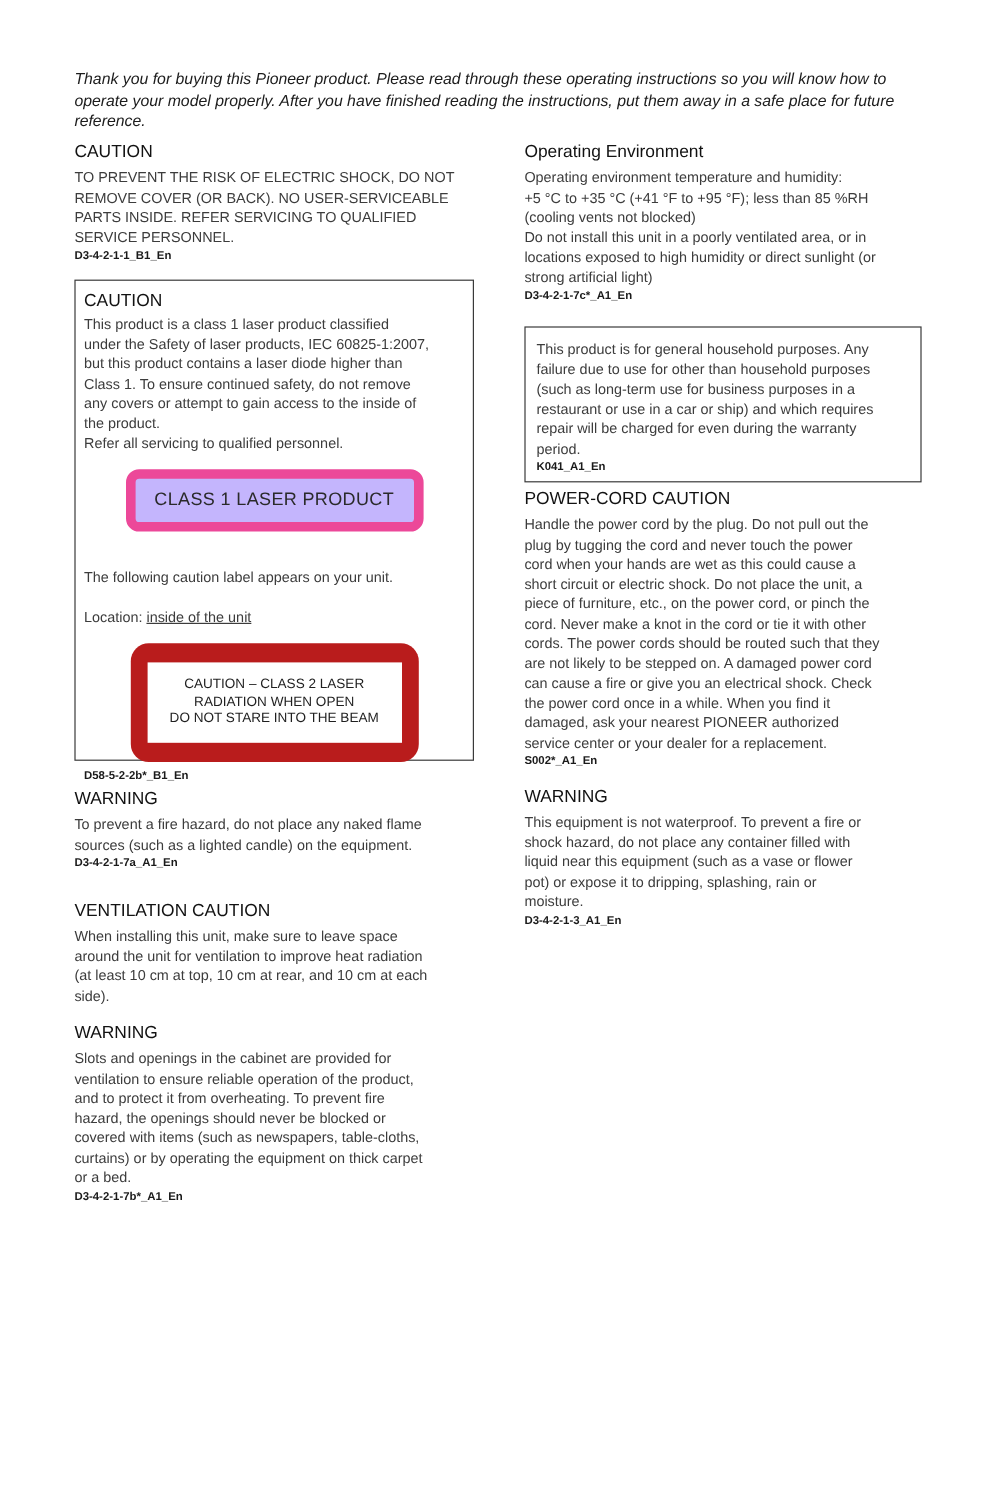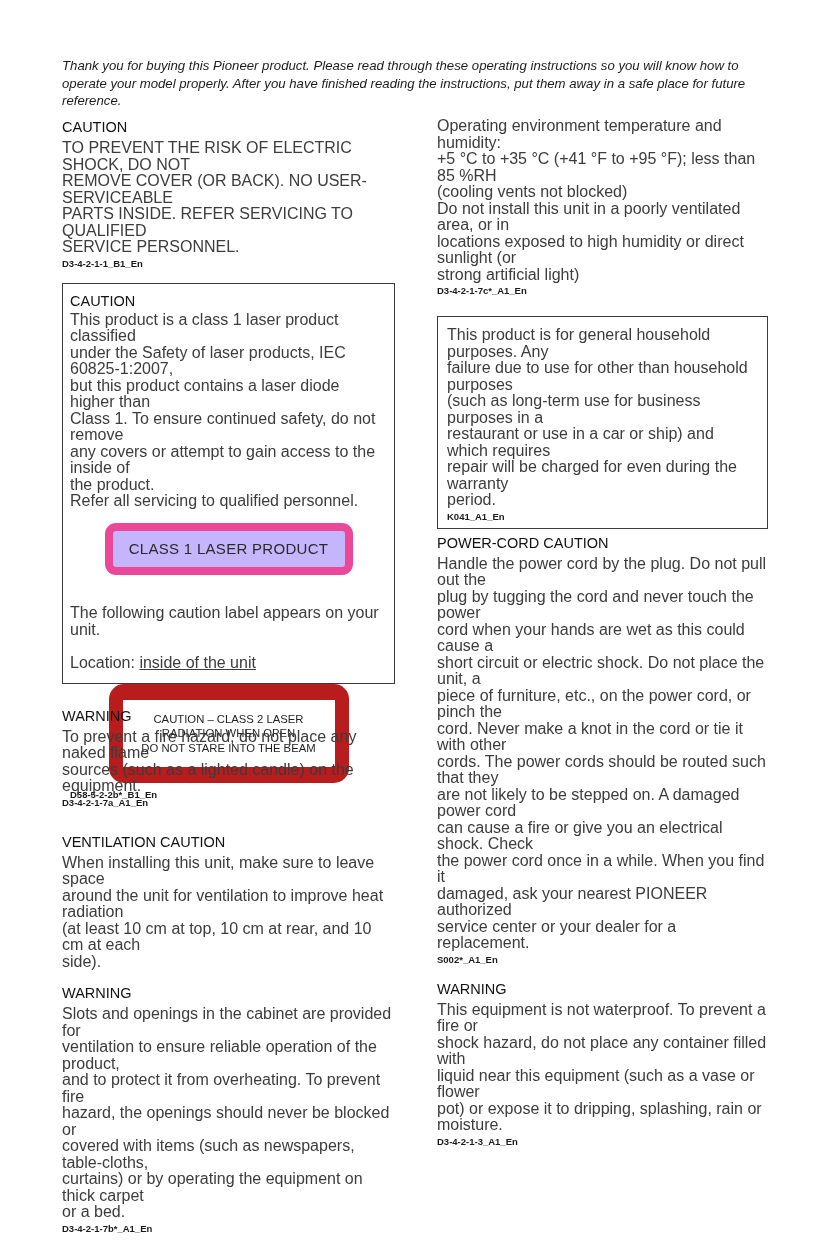--- a/index.html
+++ b/index.html
@@ -27,21 +27,21 @@
   .col-right { left: 437px; width: 331px; }
 
   .sec-title {
     font-size: 14.5px;
     font-weight: normal;
     color: #121212;
     line-height: 18px;
     margin-bottom: 4px;
   }
   .body {
-    font-size: 16px;
+    font-size: 12px;
     line-height: 16.5px;
     color: #3c3c3c;
     white-space: pre-line;
   }
   .code {
     text-align: left;
     font-size: 9.5px;
     font-weight: bold;
     color: #1a1a1a;
     line-height: 12px;
@@ -179,20 +179,21 @@
 curtains) or by operating the equipment on thick carpet
 or a bed.</div>
       <div class="code">D3-4-2-1-7b*_A1_En</div>
     </div>
 
   </div>
 
   <div class="col col-right">
 
     <div>
+      <div class="sec-title">Operating Environment</div>
       <div class="body">Operating environment temperature and humidity:
 +5 °C to +35 °C (+41 °F to +95 °F); less than 85 %RH
 (cooling vents not blocked)
 Do not install this unit in a poorly ventilated area, or in
 locations exposed to high humidity or direct sunlight (or
 strong artificial light)</div>
       <div class="code">D3-4-2-1-7c*_A1_En</div>
     </div>
 
     <div class="ruled-box household-box">

